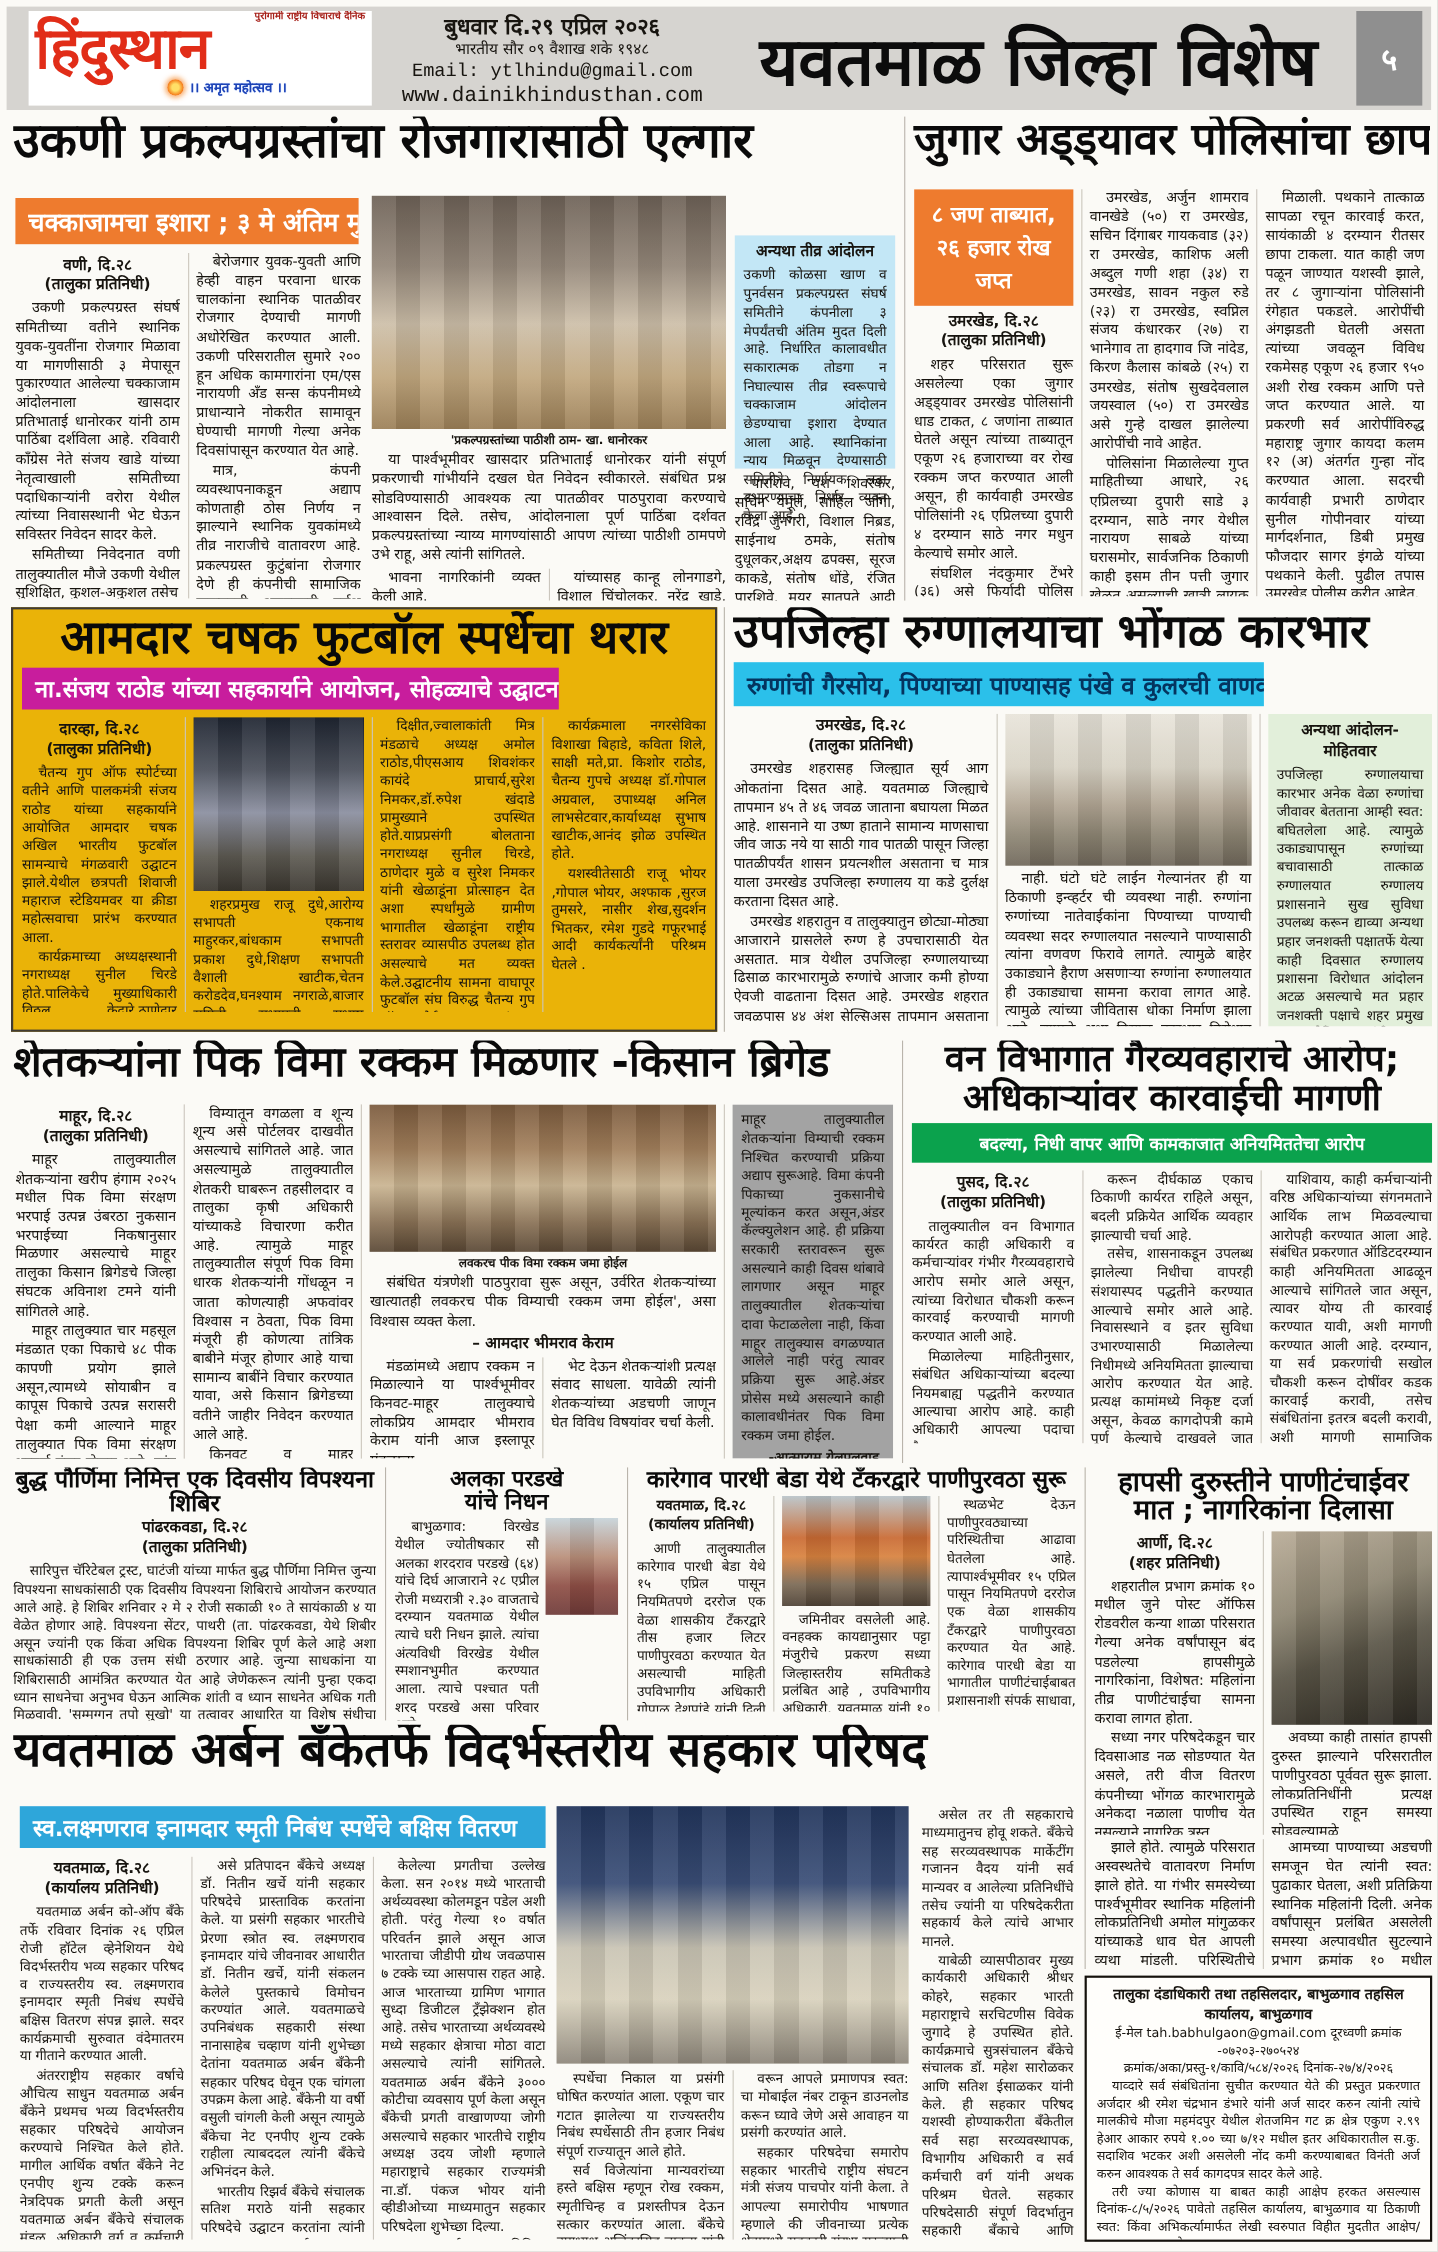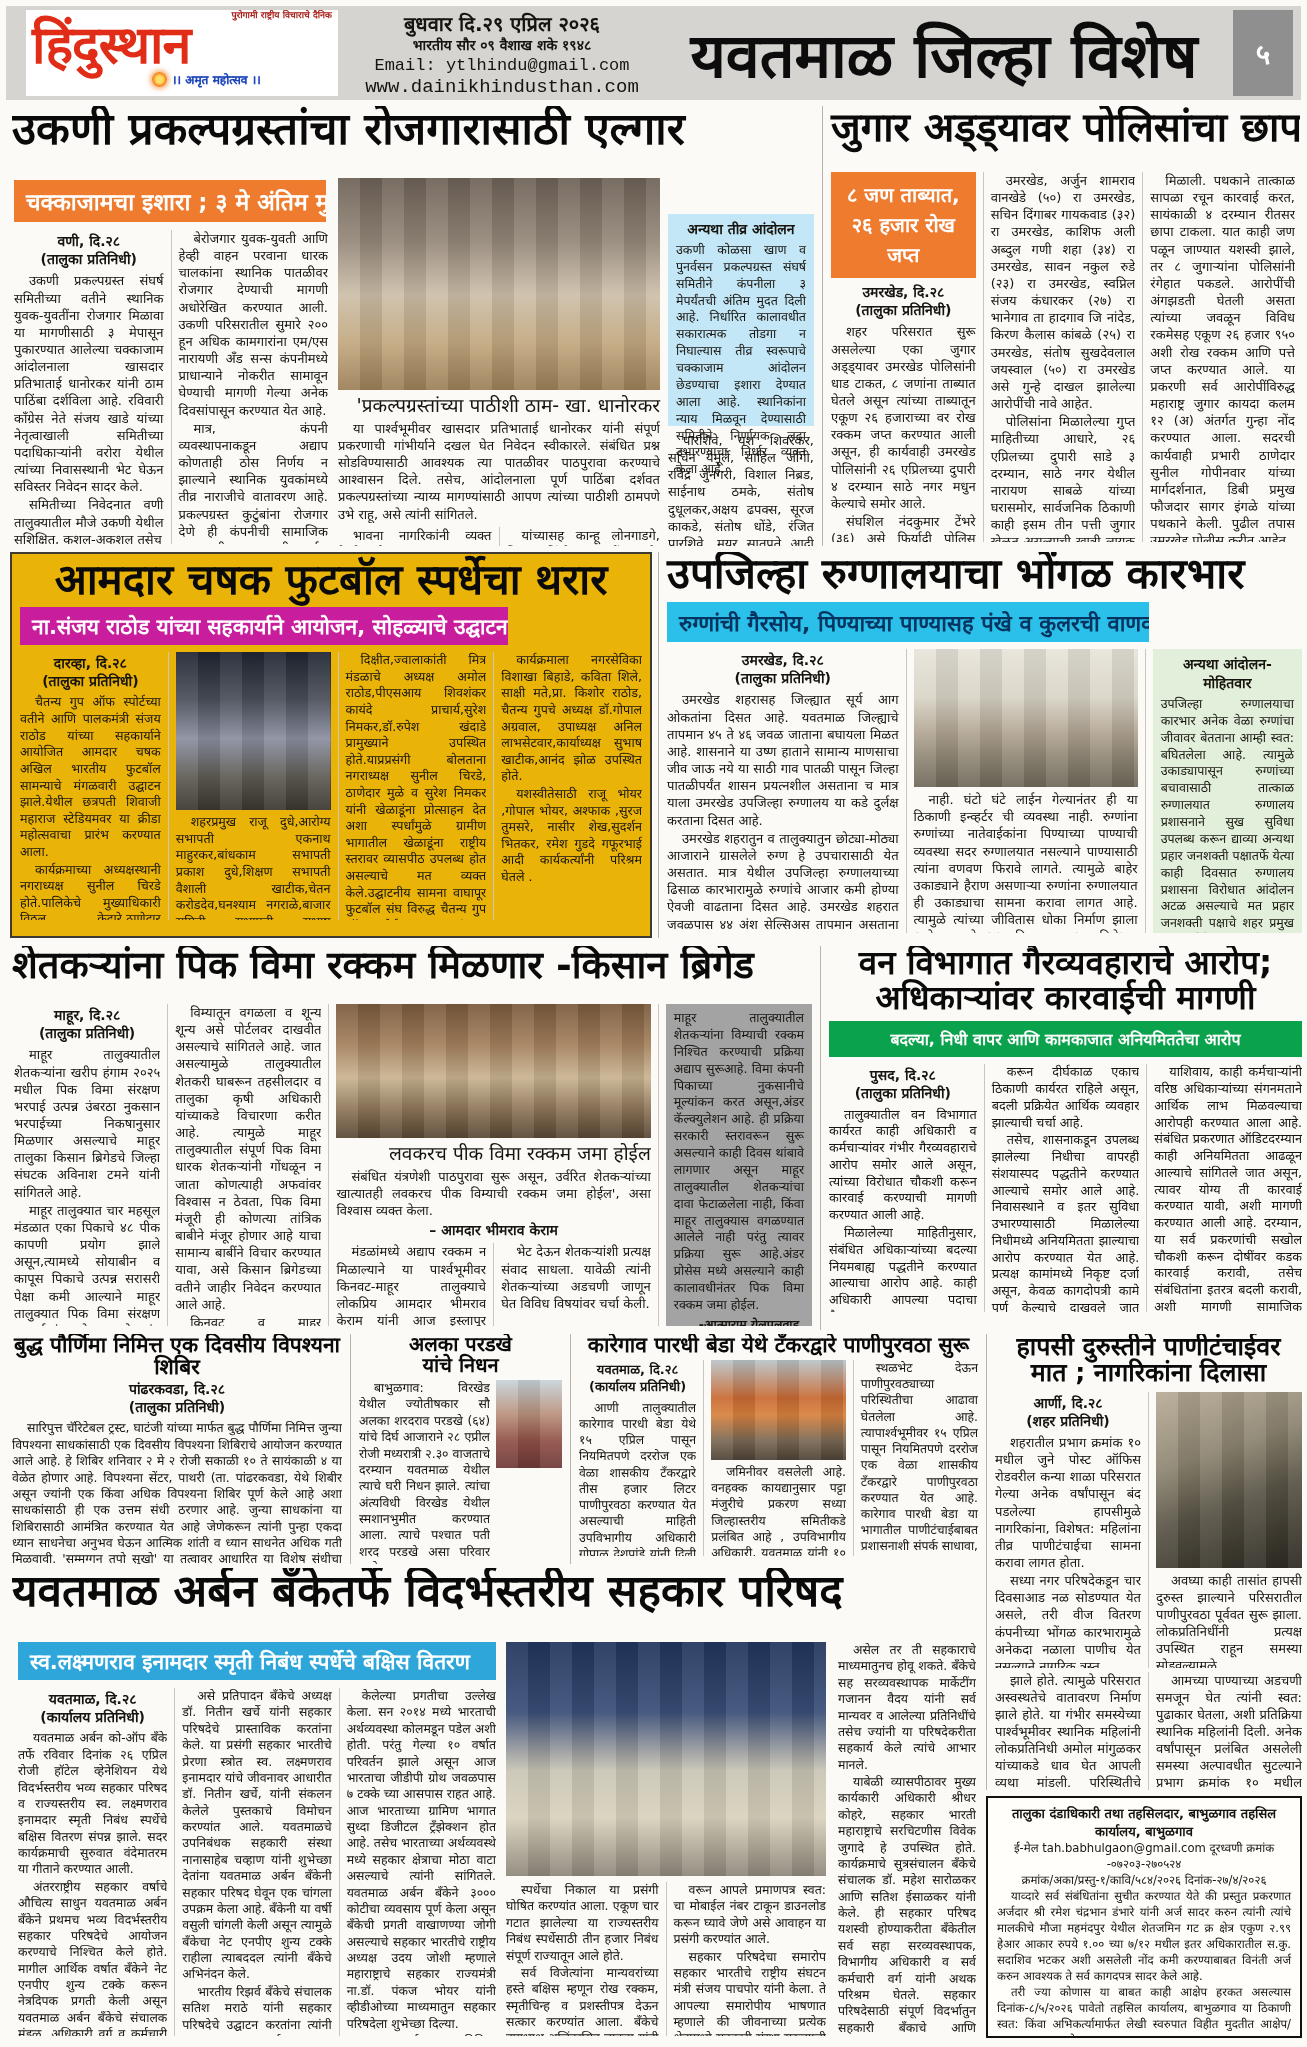--- a/index.html
+++ b/index.html
@@ -12,21 +12,21 @@
   .mast-logo { position:absolute; left:20px; top:4px; width:312px; height:86px; background:#fff; padding:1px 6px; overflow:hidden; }
   .mast-tagline { font-size:9px; color:#a8231c; text-align:right; font-weight:bold; line-height:1.1; }
   .mast-title { color:#e12d18; font-size:52px; font-weight:800; line-height:.95; letter-spacing:-1px; }
   .mast-fest { display:flex; align-items:center; gap:5px; margin-top:1px; padding-left:120px; }
   .sun-icon { width:15px; height:15px; border-radius:50%;
               background:radial-gradient(circle,#ffe066 30%,#f5821f 65%,#e8541d 100%);
               box-shadow:0 0 5px 2px rgba(245,130,31,.65); }
   .fest-text { font-size:12px; font-weight:bold; color:#1d43b5; text-shadow:0 0 1px #9db9ff; }
   .mast-info { position:absolute; left:346px; top:6px; width:300px; text-align:center; line-height:1.25; }
   .mi-date { font-size:20px; font-weight:bold; }
-  .mi-solar { font-size:14px; font-weight:bold; }
+  .mi-solar { font-size:14px; font-weight:normal; }
   .mi-email, .mi-web { font-family:Liberation Mono, monospace; font-size:17px; }
   .mi-web { font-size:19px; }
   .mast-edition { position:absolute; left:652px; top:0; width:572px; height:94px; display:flex; align-items:center; justify-content:center;
                   font-size:61px; font-weight:800; color:#0c0c0c; white-space:nowrap; }
   .mast-page { position:absolute; right:8px; top:4px; width:60px; height:86px; background:#8f8f8f; color:#fff;
                display:flex; align-items:center; justify-content:center; font-size:28px; font-weight:bold; }
 
   
   .art { position:absolute; overflow:hidden; }
   .hl { font-weight:800; color:#0a0a0a; line-height:1.05; white-space:nowrap; }
@@ -36,21 +36,21 @@
   .kick.magenta { background:#c81d9d; }
   .kick.cyan { background:#2bc0ea; color:#04345f; }
   .kick.green { background:#0ba24d; }
   .kick.blue { background:#2ea6da; }
   .obox { background:#ee7b2e; color:#fff; font-weight:bold; text-align:center; font-size:20px; line-height:1.5; padding:8px 4px; }
   .dl { text-align:center; font-weight:bold; font-size:14px; line-height:1.3; margin:2px 0 4px; }
   .cols { display:flex; align-items:stretch; }
   .c { flex:1; overflow:hidden; text-align:justify; font-size:13px; line-height:1.32; }
   .c + .c { margin-left:7px; padding-left:7px; border-left:1px solid #cbc6bd; }
   .c p, .list p { margin:0 0 1px; text-indent:15px; }
-  .cap { font-weight:normal; text-align:right; font-size:19px; line-height:1.2; margin:4px 0 3px; }
+  .cap { font-weight:bold; text-align:center; font-size:11px; line-height:1.2; margin:4px 0 3px; }
   .photo { position:relative; background:#a09486; overflow:hidden; }
   .photo::after { content:""; position:absolute; inset:0;
      background:repeating-linear-gradient(90deg, rgba(255,255,255,.07) 0 22px, rgba(0,0,0,.08) 22px 44px); }
   .ph-group { background:linear-gradient(180deg,#6e6257 0%,#95887a 30%,#cdbfa9 55%,#c2a87f 78%,#9b7f57 100%); }
   .ph-night { background:linear-gradient(180deg,#1f2531 0%,#4a4f5a 30%,#8b8fa0 55%,#5d5a52 80%,#3a362f 100%); }
   .ph-ward  { background:linear-gradient(180deg,#e8e4da 0%,#d9d4c6 35%,#b3a795 60%,#8e8674 80%,#6f675a 100%); }
   .ph-shop  { background:linear-gradient(180deg,#7a5a3d 0%,#a3805c 30%,#c9b491 55%,#8a7256 80%,#594734 100%); }
   .ph-truck { background:linear-gradient(180deg,#b9c4c9 0%,#c96a33 38%,#d8823f 55%,#7c6a55 80%,#4e4236 100%); }
   .ph-pump  { background:linear-gradient(160deg,#b9ac97 0%,#8e8672 35%,#5a5547 60%,#3c382e 85%,#2b2822 100%); }
   .ph-stage { background:linear-gradient(180deg,#22355c 0%,#3a4e77 30%,#c9c4b4 55%,#d9d2bd 75%,#8d867a 100%); }

